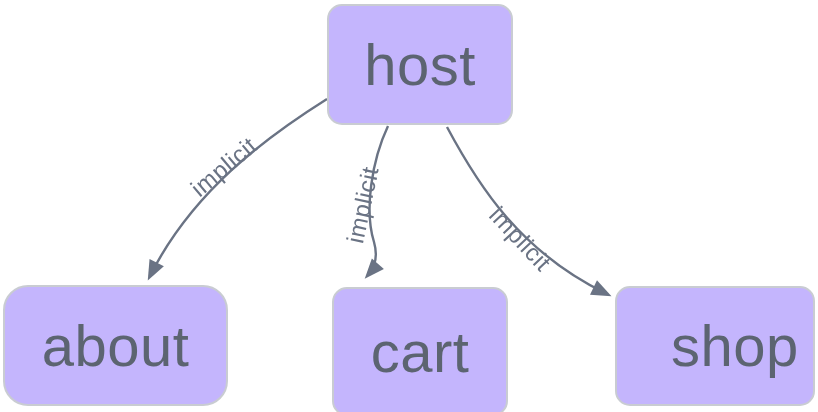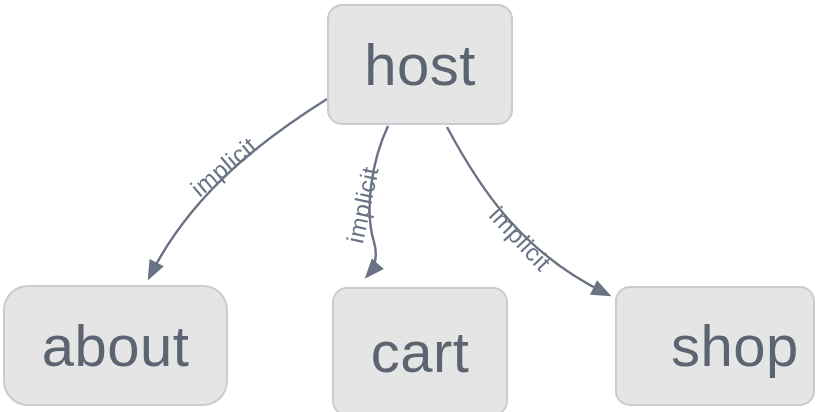--- a/index.html
+++ b/index.html
@@ -22,21 +22,21 @@
     height: 412px;
   }
   .edge {
     fill: none;
     stroke: #6a7384;
     stroke-width: 2.4;
   }
   .node {
     position: absolute;
     box-sizing: border-box;
-    background: #e5e5e5;
+    background: #c4b5fd;
     border: 2.5px solid #c9ccd2;
     border-radius: 15px;
     display: flex;
     align-items: center;
     justify-content: center;
     color: #5c6471;
     font-size: 58px;
     letter-spacing: 0.5px;
     line-height: 1;
   }

